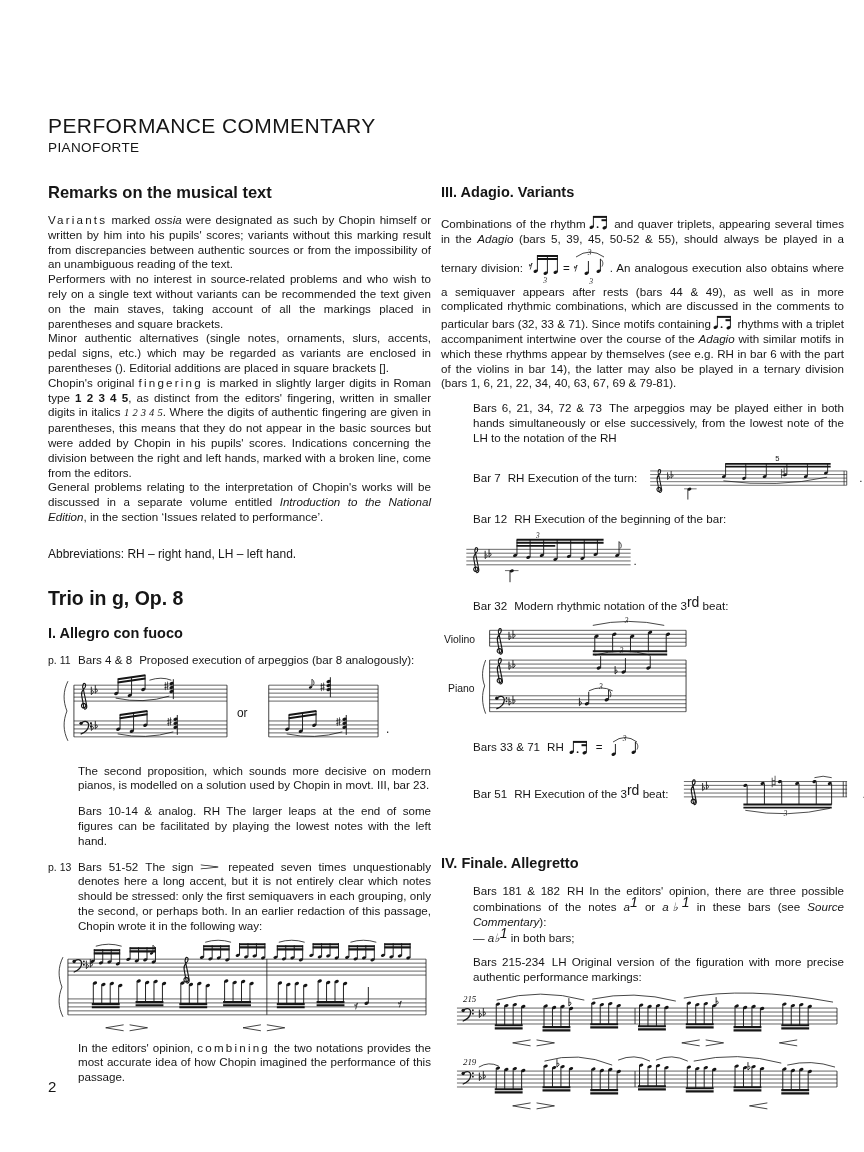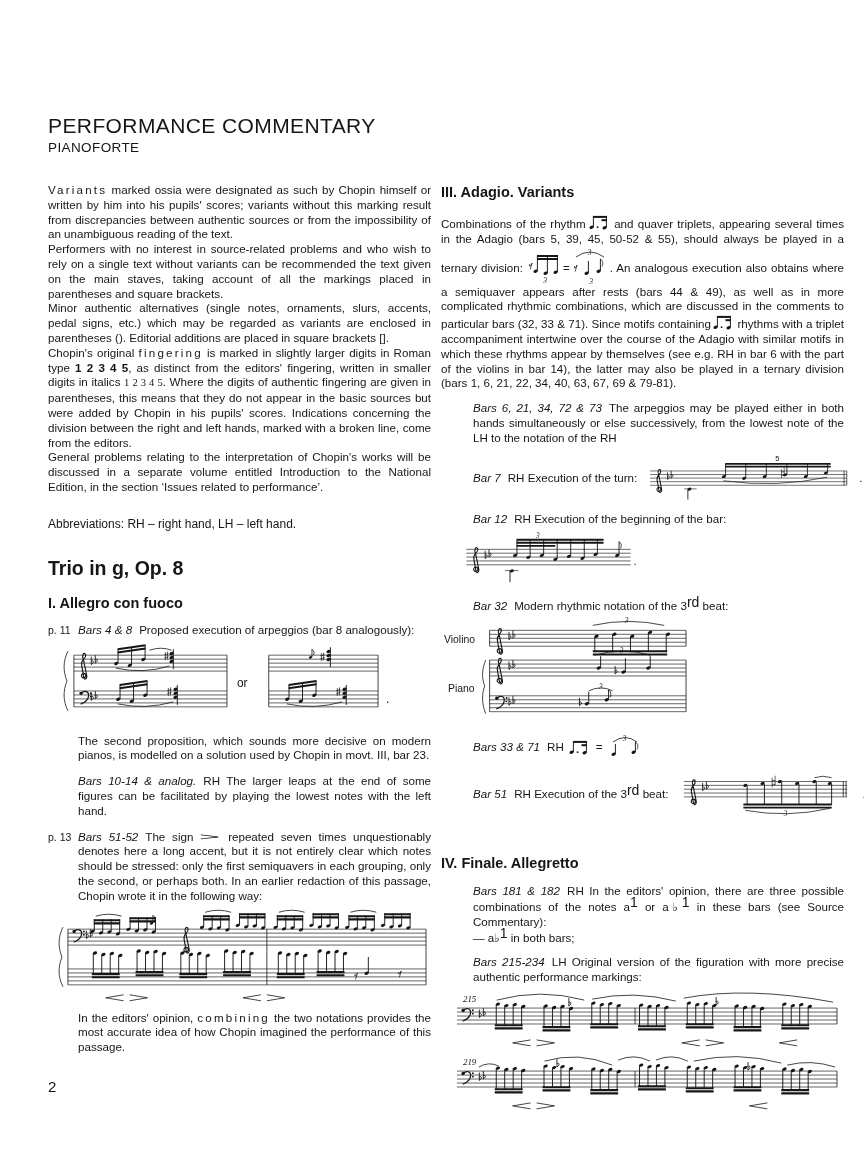--- a/index.html
+++ b/index.html
@@ -15,22 +15,22 @@
   .trio-h{font-size:19.5px;margin:26px 0 0;line-height:23px}
   h3{font-size:14.5px;margin:0;line-height:17px}
   .left h3{margin-top:15px}
   .movgap{margin-bottom:12px}
   .body{font-size:11.6px;line-height:14.8px;margin:0}
   .j{text-align:justify}
   .abbrev{font-size:12px;margin-top:22px}
   .itm{position:relative;padding-left:30px;margin-top:11px}
   .itm2{position:relative;padding-left:32px;margin-top:10px}
   .mnote{position:absolute;left:0;top:1px;font-size:10.5px}
-  .lead{font-style:italic;margin-right:7px}
-  .i{}
+  .lead{margin-right:7px}
+  .i{font-style:italic}
   .b{font-weight:700}
   .sp{letter-spacing:2.2px}
   .sm{font-family:"Liberation Serif",serif;font-size:10.5px}
   .sup{font-size:14px;position:relative;top:-3.5px}
   .hairpin{display:inline-block;transform:scale(3.1,.82);margin:0 15px 0 13px}
   .row{display:flex;align-items:center;gap:6px}
   .nowrap{white-space:nowrap}
   .ex1{display:block;margin:5px 0 2px -18px}
   .ex2{display:block;margin:7px 0 4px 8px}
   .pullL{display:block;margin:4px 0 0 -15px}
@@ -97,20 +97,21 @@
     </g>
   </defs>
 </svg>
 
 <header>
   <h1>PERFORMANCE COMMENTARY</h1>
   <div class="sub">PIANOFORTE</div>
 </header>
 
 <section class="col left">
+  <h2>Remarks on the musical text</h2>
   <p class="body j"><span class="sp">Variants</span><span> marked </span><span class="i">ossia</span><span> were designated as such by Chopin himself or written by him into his pupils' scores; variants without this marking result from discrepancies between authentic sources or from the impossibility of an unambiguous reading of the text.</span></p>
   <p class="body j"><span>Performers with no interest in source-related problems and who wish to rely on a single text without variants can be recommended the text given on the main staves, taking account of all the markings placed in parentheses and square brackets.</span></p>
   <p class="body j"><span>Minor authentic alternatives (single notes, ornaments, slurs, accents, pedal signs, etc.) which may be regarded as variants are enclosed in parentheses (). Editorial additions are placed in square brackets [].</span></p>
   <p class="body j"><span>Chopin's original </span><span class="sp">fingering</span><span> is marked in slightly larger digits in Roman type </span><span class="b">1 2 3 4 5</span><span>, as distinct from the editors' fingering, written in smaller digits in italics </span><span class="i sm">1 2 3 4 5</span><span>. Where the digits of authentic fingering are given in parentheses, this means that they do not appear in the basic sources but were added by Chopin in his pupils' scores. Indications concerning the division between the right and left hands, marked with a broken line, come from the editors.</span></p>
   <p class="body j"><span>General problems relating to the interpretation of Chopin's works will be discussed in a separate volume entitled </span><span class="i">Introduction to the National Edition</span><span>, in the section ‘Issues related to performance’.</span></p>
   <p class="abbrev">Abbreviations: RH – right hand, LH – left hand.</p>
 
   <h2 class="trio-h">Trio in g, Op. 8</h2>
   <h3>I. Allegro con fuoco</h3>
 

